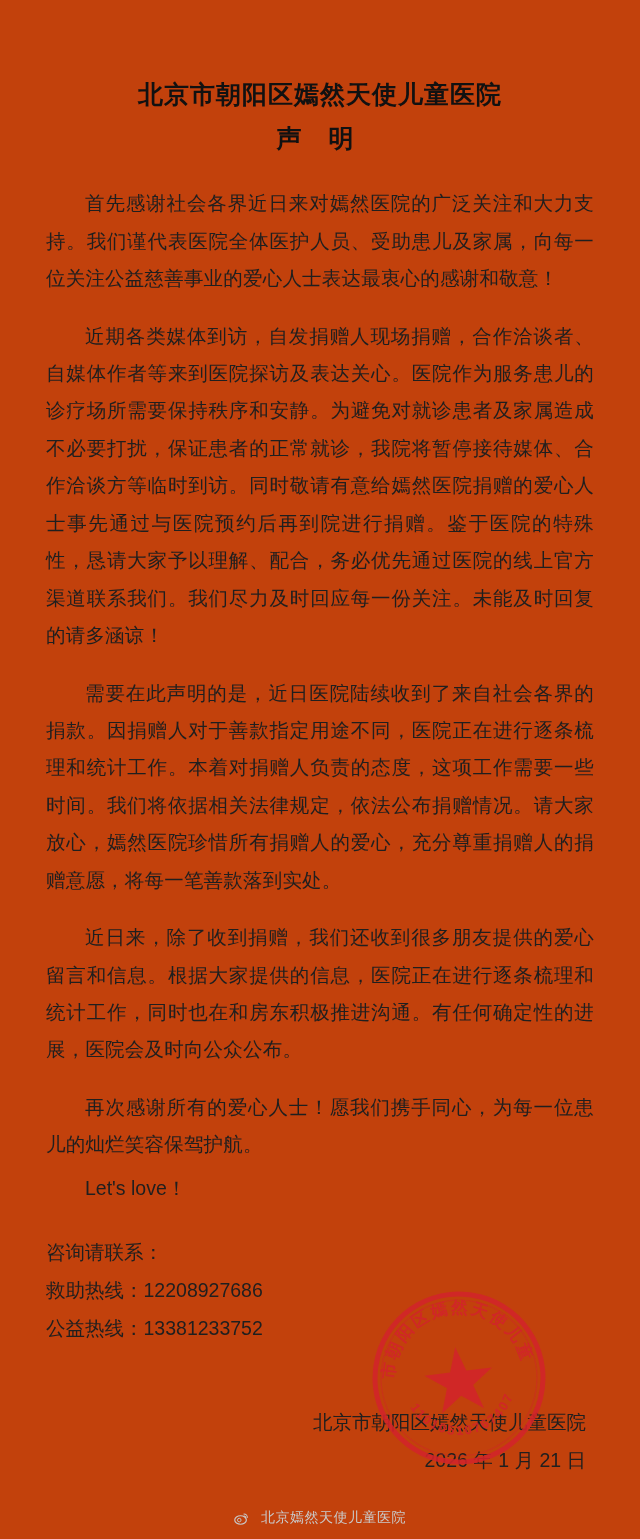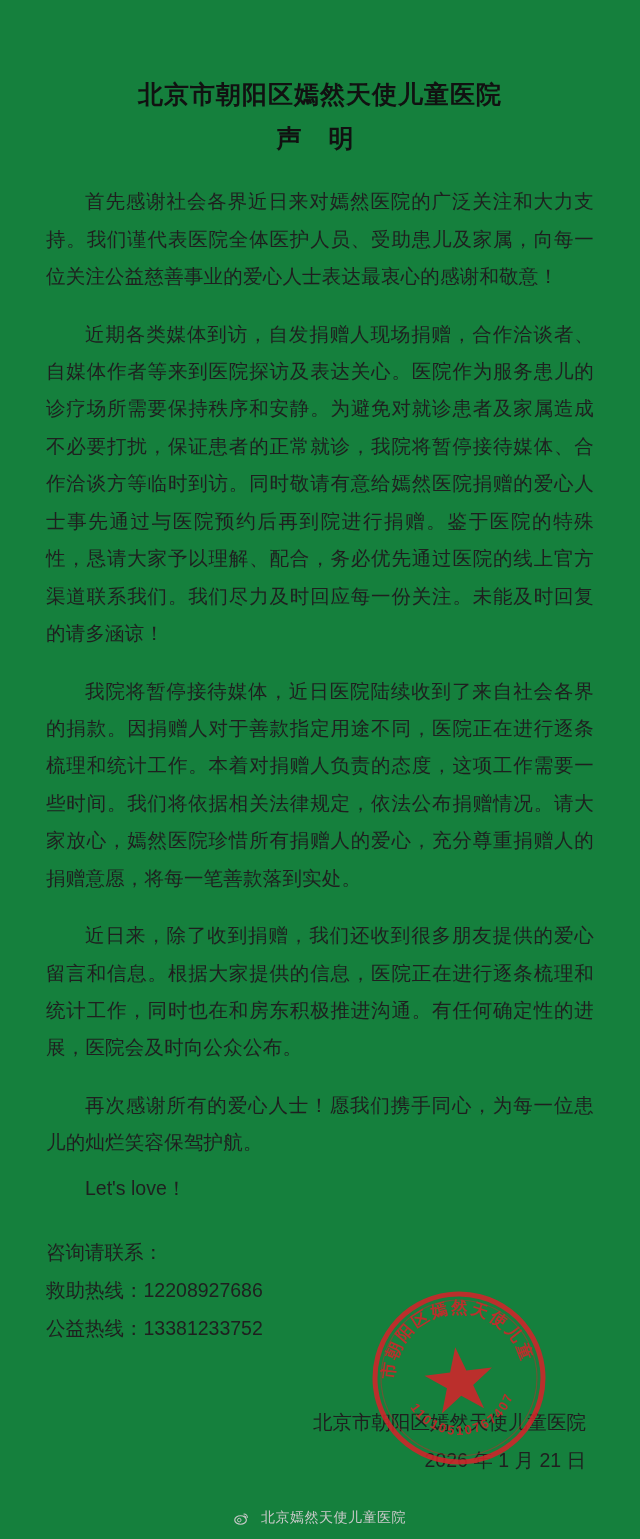--- a/index.html
+++ b/index.html
@@ -13,21 +13,21 @@
     position: relative;
     font-family: "Liberation Sans", "DejaVu Sans", sans-serif;
     color: #1a1a1a;
     overflow: hidden;
   }
   .page {
     position: absolute;
     left: 0; top: 0;
     width: 640px;
     height: 1539px;
-    background: #15803d;
+    background: #c2410c;
   }
   .doc {
     position: absolute;
     left: 46px;
     top: 78px;
     width: 548px;
   }
   .title {
     text-align: center;
     font-size: 25px;
@@ -52,21 +52,20 @@
     font-size: 19.5px;
     line-height: 1.92;
     text-align: justify;
     text-justify: inter-ideograph;
     margin: 0 0 20px 0;
     color: #1f1f1f;
     letter-spacing: 0.2px;
   }
   .para.indent {
     text-indent: 2em;
-    font-family: Liberation Mono, monospace;
   }
   .para.last-line {
     margin-bottom: 6px;
   }
   .letslove {
     font-size: 19.5px;
     line-height: 1.92;
     text-indent: 2em;
     margin: 0 0 26px 0;
     color: #1f1f1f;
@@ -132,21 +131,21 @@
 <div class="page">
 
   <div class="doc">
 
     <div class="title">北京市朝阳区嫣然天使儿童医院</div>
     <div class="subtitle">声 明</div>
 
     <div class="body-text">
       <p class="para indent">首先感谢社会各界近日来对嫣然医院的广泛关注和大力支持。我们谨代表医院全体医护人员、受助患儿及家属，向每一位关注公益慈善事业的爱心人士表达最衷心的感谢和敬意！</p>
       <p class="para indent">近期各类媒体到访，自发捐赠人现场捐赠，合作洽谈者、自媒体作者等来到医院探访及表达关心。医院作为服务患儿的诊疗场所需要保持秩序和安静。为避免对就诊患者及家属造成不必要打扰，保证患者的正常就诊，我院将暂停接待媒体、合作洽谈方等临时到访。同时敬请有意给嫣然医院捐赠的爱心人士事先通过与医院预约后再到院进行捐赠。鉴于医院的特殊性，恳请大家予以理解、配合，务必优先通过医院的线上官方渠道联系我们。我们尽力及时回应每一份关注。未能及时回复的请多涵谅！</p>
-      <p class="para indent">我院将暂停接待媒体，近日医院陆续收到了来自社会各界的捐款。因捐赠人对于善款指定用途不同，医院正在进行逐条梳理和统计工作。本着对捐赠人负责的态度，这项工作需要一些时间。我们将依据相关法律规定，依法公布捐赠情况。请大家放心，嫣然医院珍惜所有捐赠人的爱心，充分尊重捐赠人的捐赠意愿，将每一笔善款落到实处。</p>
+      <p class="para indent">需要在此声明的是，近日医院陆续收到了来自社会各界的捐款。因捐赠人对于善款指定用途不同，医院正在进行逐条梳理和统计工作。本着对捐赠人负责的态度，这项工作需要一些时间。我们将依据相关法律规定，依法公布捐赠情况。请大家放心，嫣然医院珍惜所有捐赠人的爱心，充分尊重捐赠人的捐赠意愿，将每一笔善款落到实处。</p>
       <p class="para indent">近日来，除了收到捐赠，我们还收到很多朋友提供的爱心留言和信息。根据大家提供的信息，医院正在进行逐条梳理和统计工作，同时也在和房东积极推进沟通。有任何确定性的进展，医院会及时向公众公布。</p>
       <p class="para indent last-line">再次感谢所有的爱心人士！愿我们携手同心，为每一位患儿的灿烂笑容保驾护航。</p>
       <p class="letslove">Let's love！</p>
     </div>
 
     <div class="contact">
       <p class="contact-line">咨询请联系：</p>
       <p class="contact-line">救助热线：12208927686</p>
       <p class="contact-line">公益热线：13381233752</p>
     </div>

